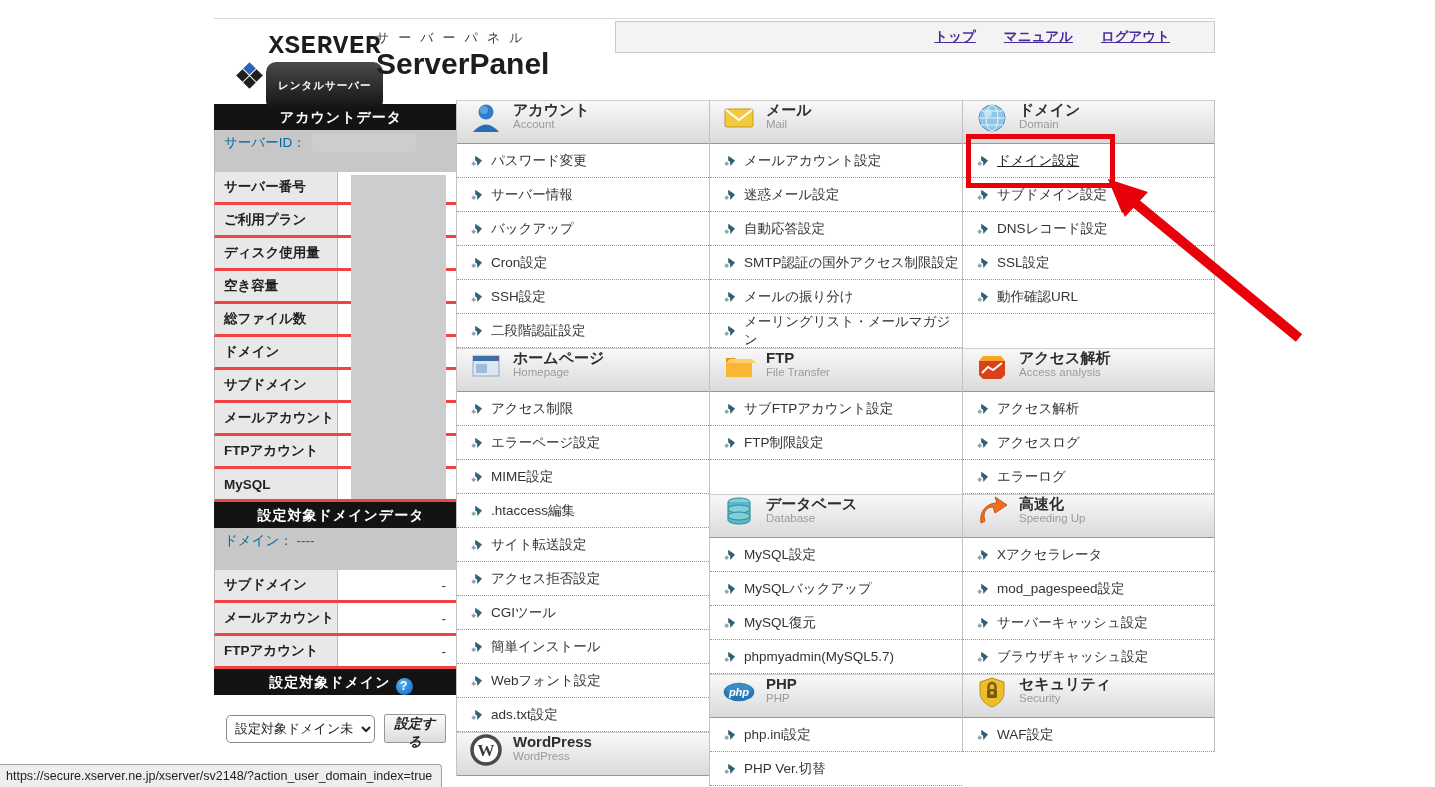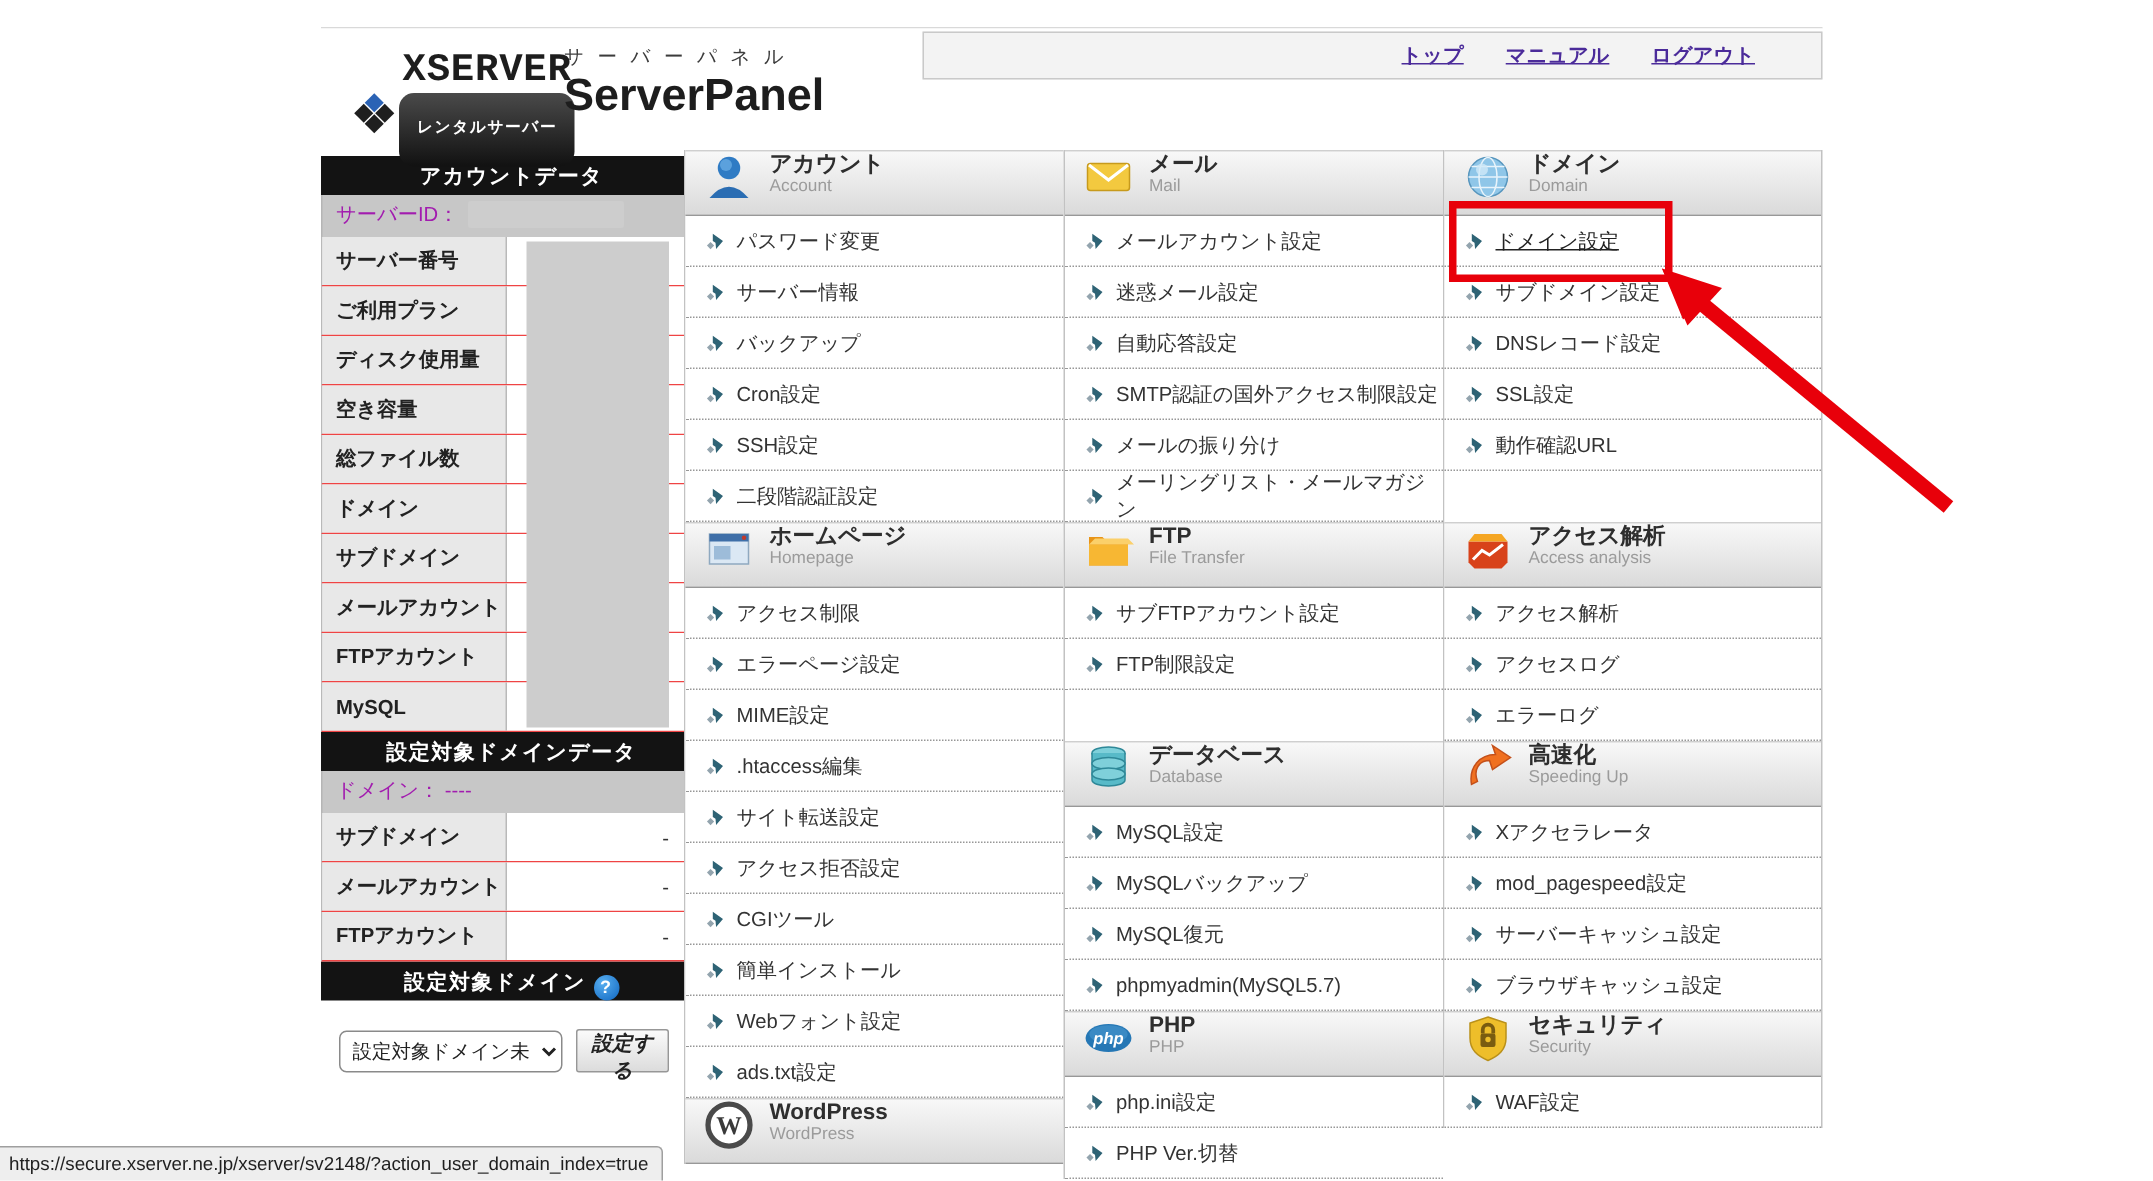--- a/index.html
+++ b/index.html
@@ -31,23 +31,23 @@
   .product-name{font-size:30px;font-weight:bold;color:#1d1d1d;line-height:1.1;letter-spacing:0;}
 
   
   .content{display:flex;align-items:flex-start;}
   .sidebar{width:242px;flex:0 0 242px;padding-top:4px;box-sizing:border-box;}
   .menu-col{width:253px;flex:0 0 253px;box-sizing:border-box;border-left:1px solid #c2c2c2;background:#fff;}
   .menu-col:last-child{border-right:1px solid #c2c2c2;}
 
   
   .sb-header{background:#131313;color:#fff;font-size:14px;font-weight:bold;height:26px;line-height:26px;text-align:center;letter-spacing:1px;padding-left:12px;}
-  .sb-gray{background:#c7c7c7;height:28px;line-height:26px;font-size:13.5px;color:#a21caf;padding-left:9px;position:relative;border-left:1px solid #b5b5b5;box-sizing:border-box;}
+  .sb-gray{background:#c7c7c7;height:42px;line-height:26px;font-size:13.5px;color:#0369a1;padding-left:9px;position:relative;border-left:1px solid #b5b5b5;box-sizing:border-box;}
   .sb-table{position:relative;}
-  .sb-row{display:flex;height:33px;border-bottom:1px solid #ef4444;border-left:1px solid #b9b9b9;box-sizing:border-box;}
+  .sb-row{display:flex;height:33px;border-bottom:3px solid #ef4444;border-left:1px solid #b9b9b9;box-sizing:border-box;}
   .sb-label{width:123px;flex:0 0 123px;background:#e8e8e8;border-right:1px solid #b9b9b9;box-sizing:border-box;
     display:flex;align-items:center;padding-left:9px;font-size:13.5px;font-weight:bold;color:#222;}
   .sb-value{flex:1;background:#fff;display:flex;align-items:center;justify-content:flex-end;padding-right:10px;font-size:13.5px;color:#333;}
   .redact{position:absolute;background:#cdcdcd;z-index:3;}
   .redact-id{left:97px;top:4px;width:104px;height:18px;border-radius:2px;}
   .redact-values{left:137px;top:3px;width:95px;height:324px;}
   .sb-help{display:inline-block;width:17px;height:17px;border-radius:50%;background:radial-gradient(circle at 35% 30%,#57aef0,#0f66c0);
     color:#fff;font-size:12px;font-weight:bold;line-height:17px;text-align:center;vertical-align:-3px;margin-left:5px;}
   .sb-form{padding:19px 10px 14px 12px;display:flex;align-items:center;gap:9px;}
   .sb-select{width:150px;height:28px;border:1px solid #8a8a8a;border-radius:5px;background:#fff;font-size:13px;color:#222;

